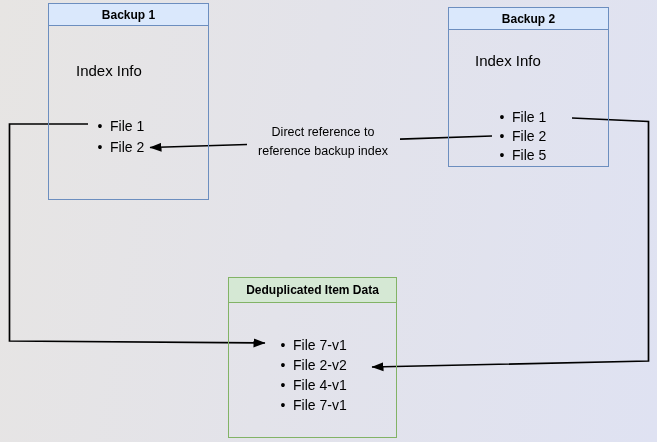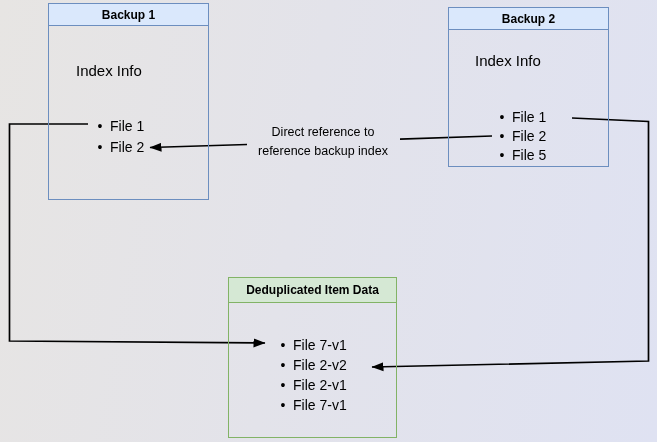--- a/index.html
+++ b/index.html
@@ -118,21 +118,21 @@
     <div class="row">
       <span class="dot">•</span>
       <span class="lbl">File 7-v1</span>
     </div>
     <div class="row">
       <span class="dot">•</span>
       <span class="lbl">File 2-v2</span>
     </div>
     <div class="row">
       <span class="dot">•</span>
-      <span class="lbl">File 2-v1</span>
+      <span class="lbl">File 4-v1</span>
     </div>
     <div class="row">
       <span class="dot">•</span>
       <span class="lbl">File 7-v1</span>
     </div>
   </div>
 
   <div class="edge-label">
     <div>Direct reference to</div>
     <div>reference backup index</div>

